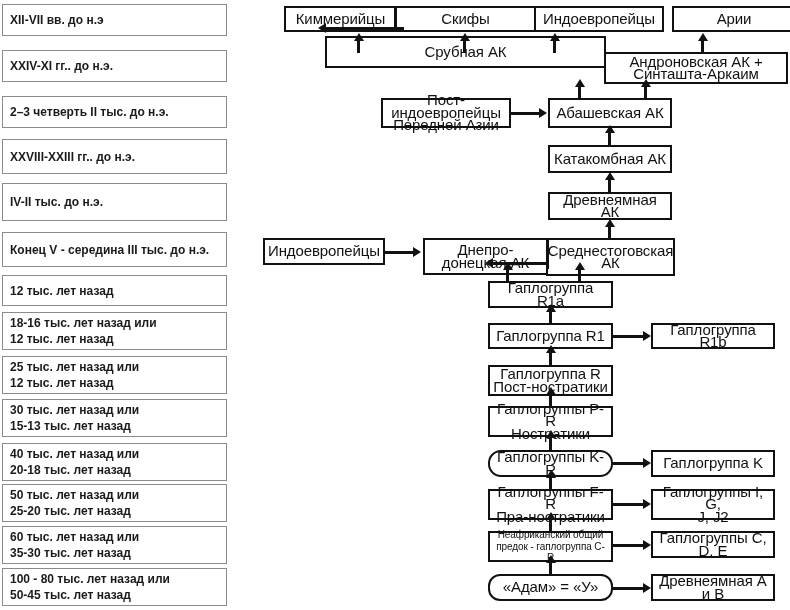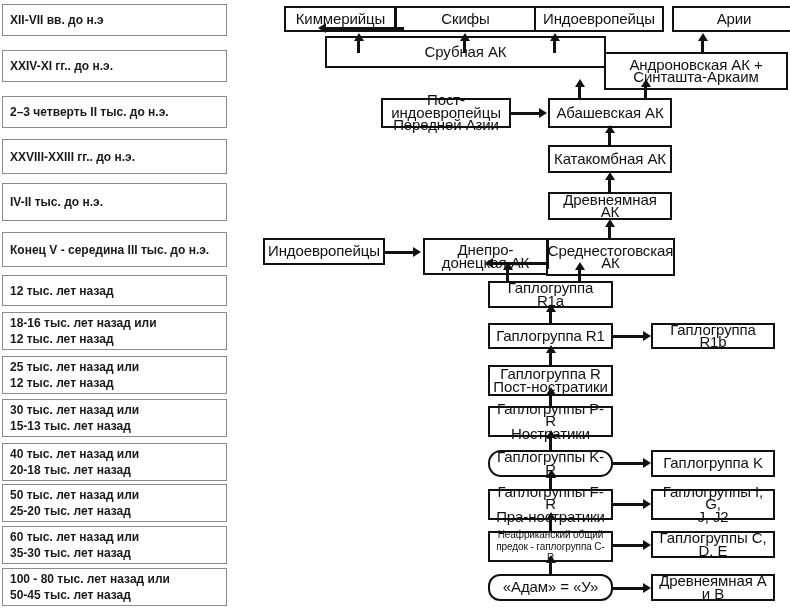--- a/index.html
+++ b/index.html
@@ -109,21 +109,21 @@
   <div class="node" style="left:284px; top:6px; width:113px; height:26px;">Киммерийцы</div>
   <div class="node" style="left:395px; top:6px; width:141px; height:26px;">Скифы</div>
   <div class="node" style="left:534px; top:6px; width:130px; height:26px;">Индоевропейцы</div>
   <div class="node" style="left:672px; top:6px; width:124px; height:26px;">Арии</div>
 
   <div class="hline" style="left:326px; top:27px; width:78px;"></div>
   <div class="arr-left" style="left:318px; top:23px;"></div>
   <div class="sep" style="left:394px; top:6px; height:26px;"></div>
 
   <div class="node" style="left:325px; top:36px; width:281px; height:32px;">Срубная АК</div>
-  <div class="node" style="left:604px; top:52px; width:184px; height:38px;">Андроновская АК +
+  <div class="node" style="left:604px; top:52px; width:184px; height:32px;">Андроновская АК +
 Синташта-Аркаим</div>
 
   <div class="vline" style="left:357px; top:40px; height:13px;"></div>
   <div class="arr-up" style="left:354px; top:33px;"></div>
 
   <div class="vline" style="left:463px; top:40px; height:13px;"></div>
   <div class="arr-up" style="left:460px; top:33px;"></div>
 
   <div class="vline" style="left:553px; top:40px; height:13px;"></div>
   <div class="arr-up" style="left:550px; top:33px;"></div>

